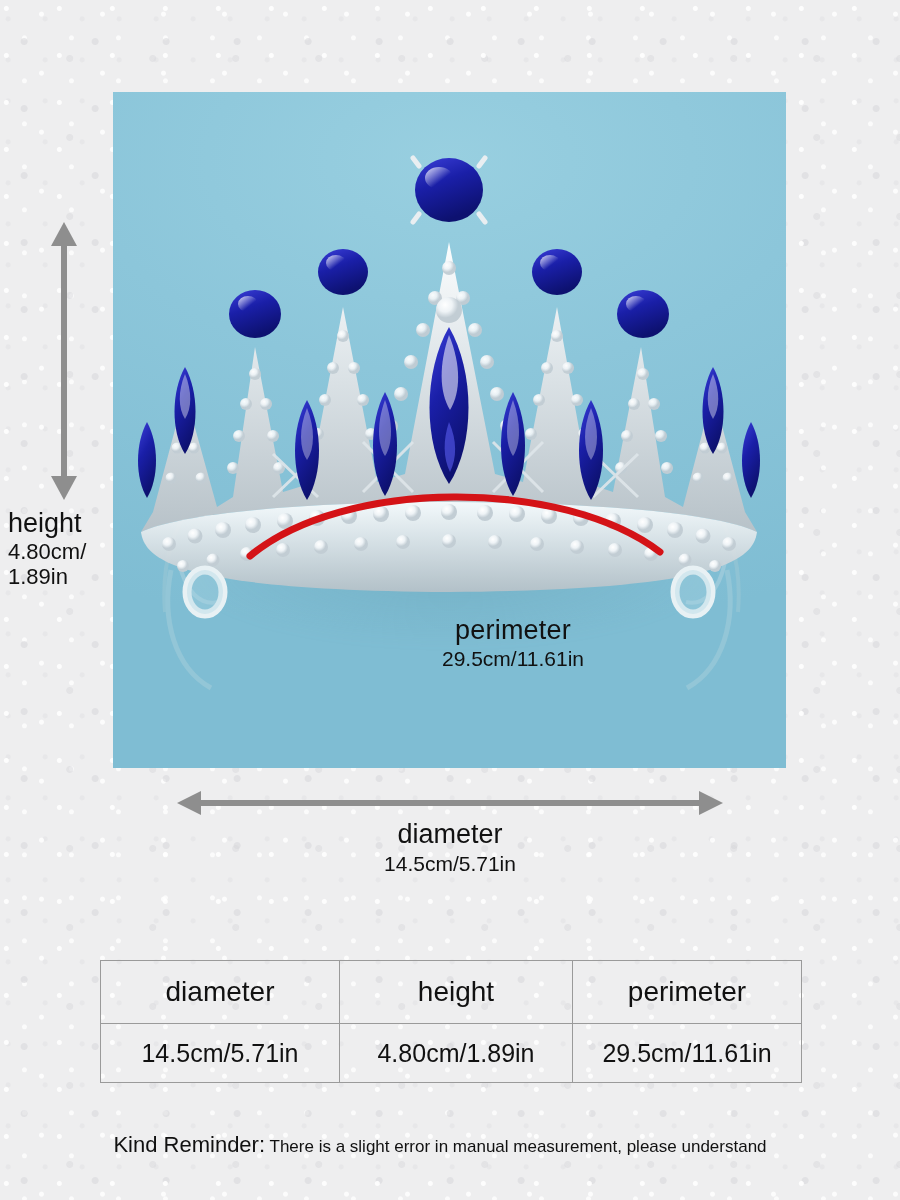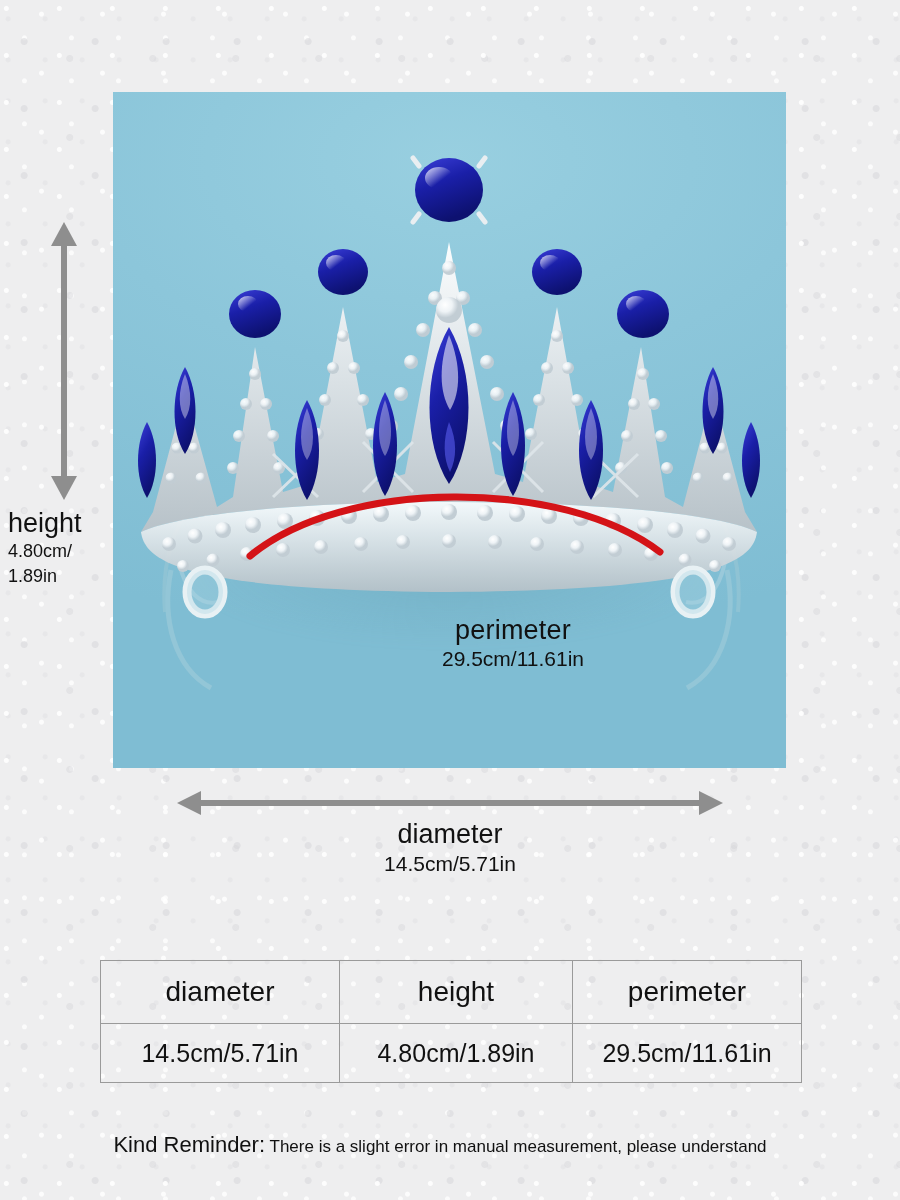--- a/index.html
+++ b/index.html
@@ -58,21 +58,21 @@
   }
   .perimeter-label .big{font-size:27px;line-height:32px;letter-spacing:.2px;}
   .perimeter-label .small{font-size:21px;line-height:26px;}
 
   
   .height-arrow{position:absolute;left:40px;top:220px;width:48px;height:282px;}
   .height-label{
     position:absolute;left:8px;top:508px;width:110px;text-align:left;
   }
   .height-label .big{font-size:27px;line-height:31px;}
-  .height-label .small{font-size:18px;line-height:25px;}
+  .height-label .small{font-size:22px;line-height:25px;}
 
   
   .diameter-arrow{position:absolute;left:175px;top:788px;width:550px;height:30px;}
   .diameter-label{
     position:absolute;left:175px;top:818px;width:550px;text-align:center;
   }
   .diameter-label .big{font-size:27px;line-height:33px;}
   .diameter-label .small{font-size:21px;line-height:26px;}
 
   

